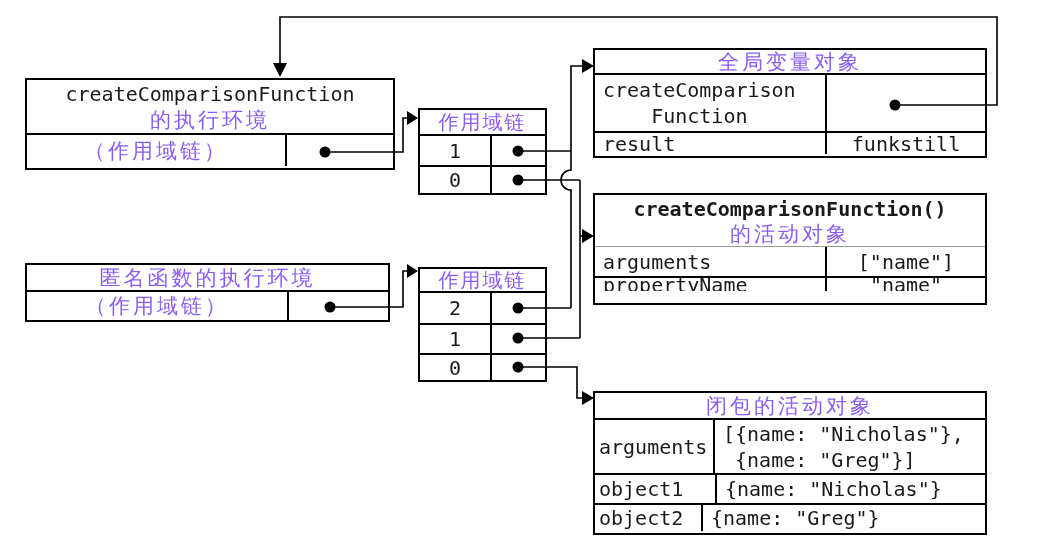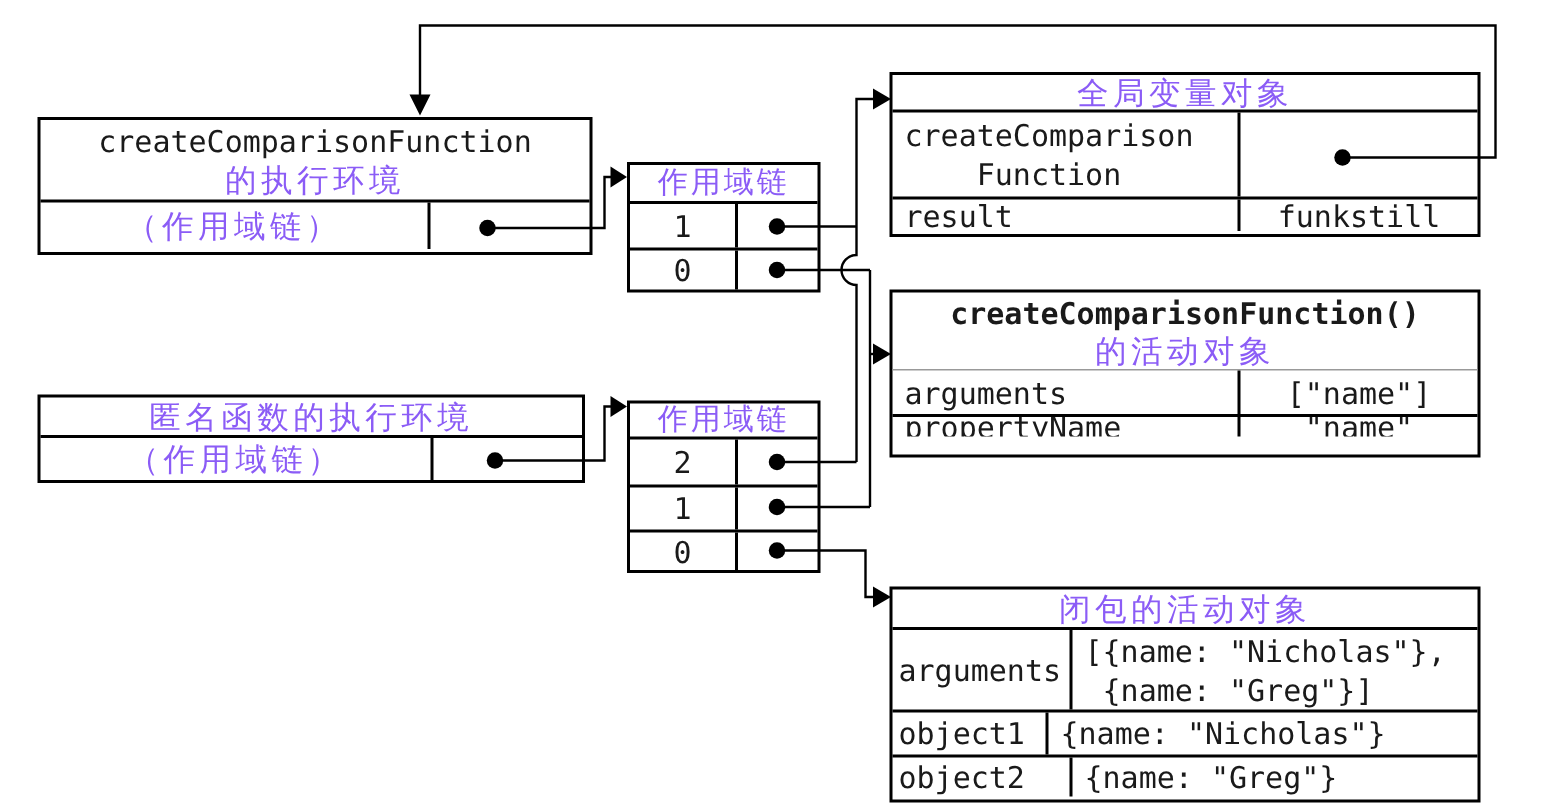--- a/index.html
+++ b/index.html
@@ -126,25 +126,25 @@
     <div class="row" style="height:53px;">
       <div class="cell pl4 mono" style="width:118px;">arguments</div>
       <div class="cell vdiv pl8" style="flex:1;">
         <div>
           <div class="mono">[{name: "Nicholas"},</div>
           <div class="mono"> {name: "Greg"}]</div>
         </div>
       </div>
     </div>
     <div class="row" style="height:30px;">
-      <div class="cell pl4 mono" style="width:102px;">object1</div>
+      <div class="cell pl4 mono" style="width:120px;">object1</div>
       <div class="cell vdiv pl8 mono" style="flex:1;">{name: "Nicholas"}</div>
     </div>
     <div class="row" style="height:28px;">
-      <div class="cell pl4 mono" style="width:118px;">object2</div>
+      <div class="cell pl4 mono" style="width:106px;">object2</div>
       <div class="cell vdiv pl8 mono" style="flex:1;">{name: "Greg"}</div>
     </div>
   </div>
 
   <svg class="wires" viewBox="0 0 1038 539">
     <g fill="none" stroke="#000" stroke-width="1.6">
 
       <path d="M895,105 H997 V17 H280 V74"></path>
 
       <path d="M325,152 H403 V118 H408"></path>

